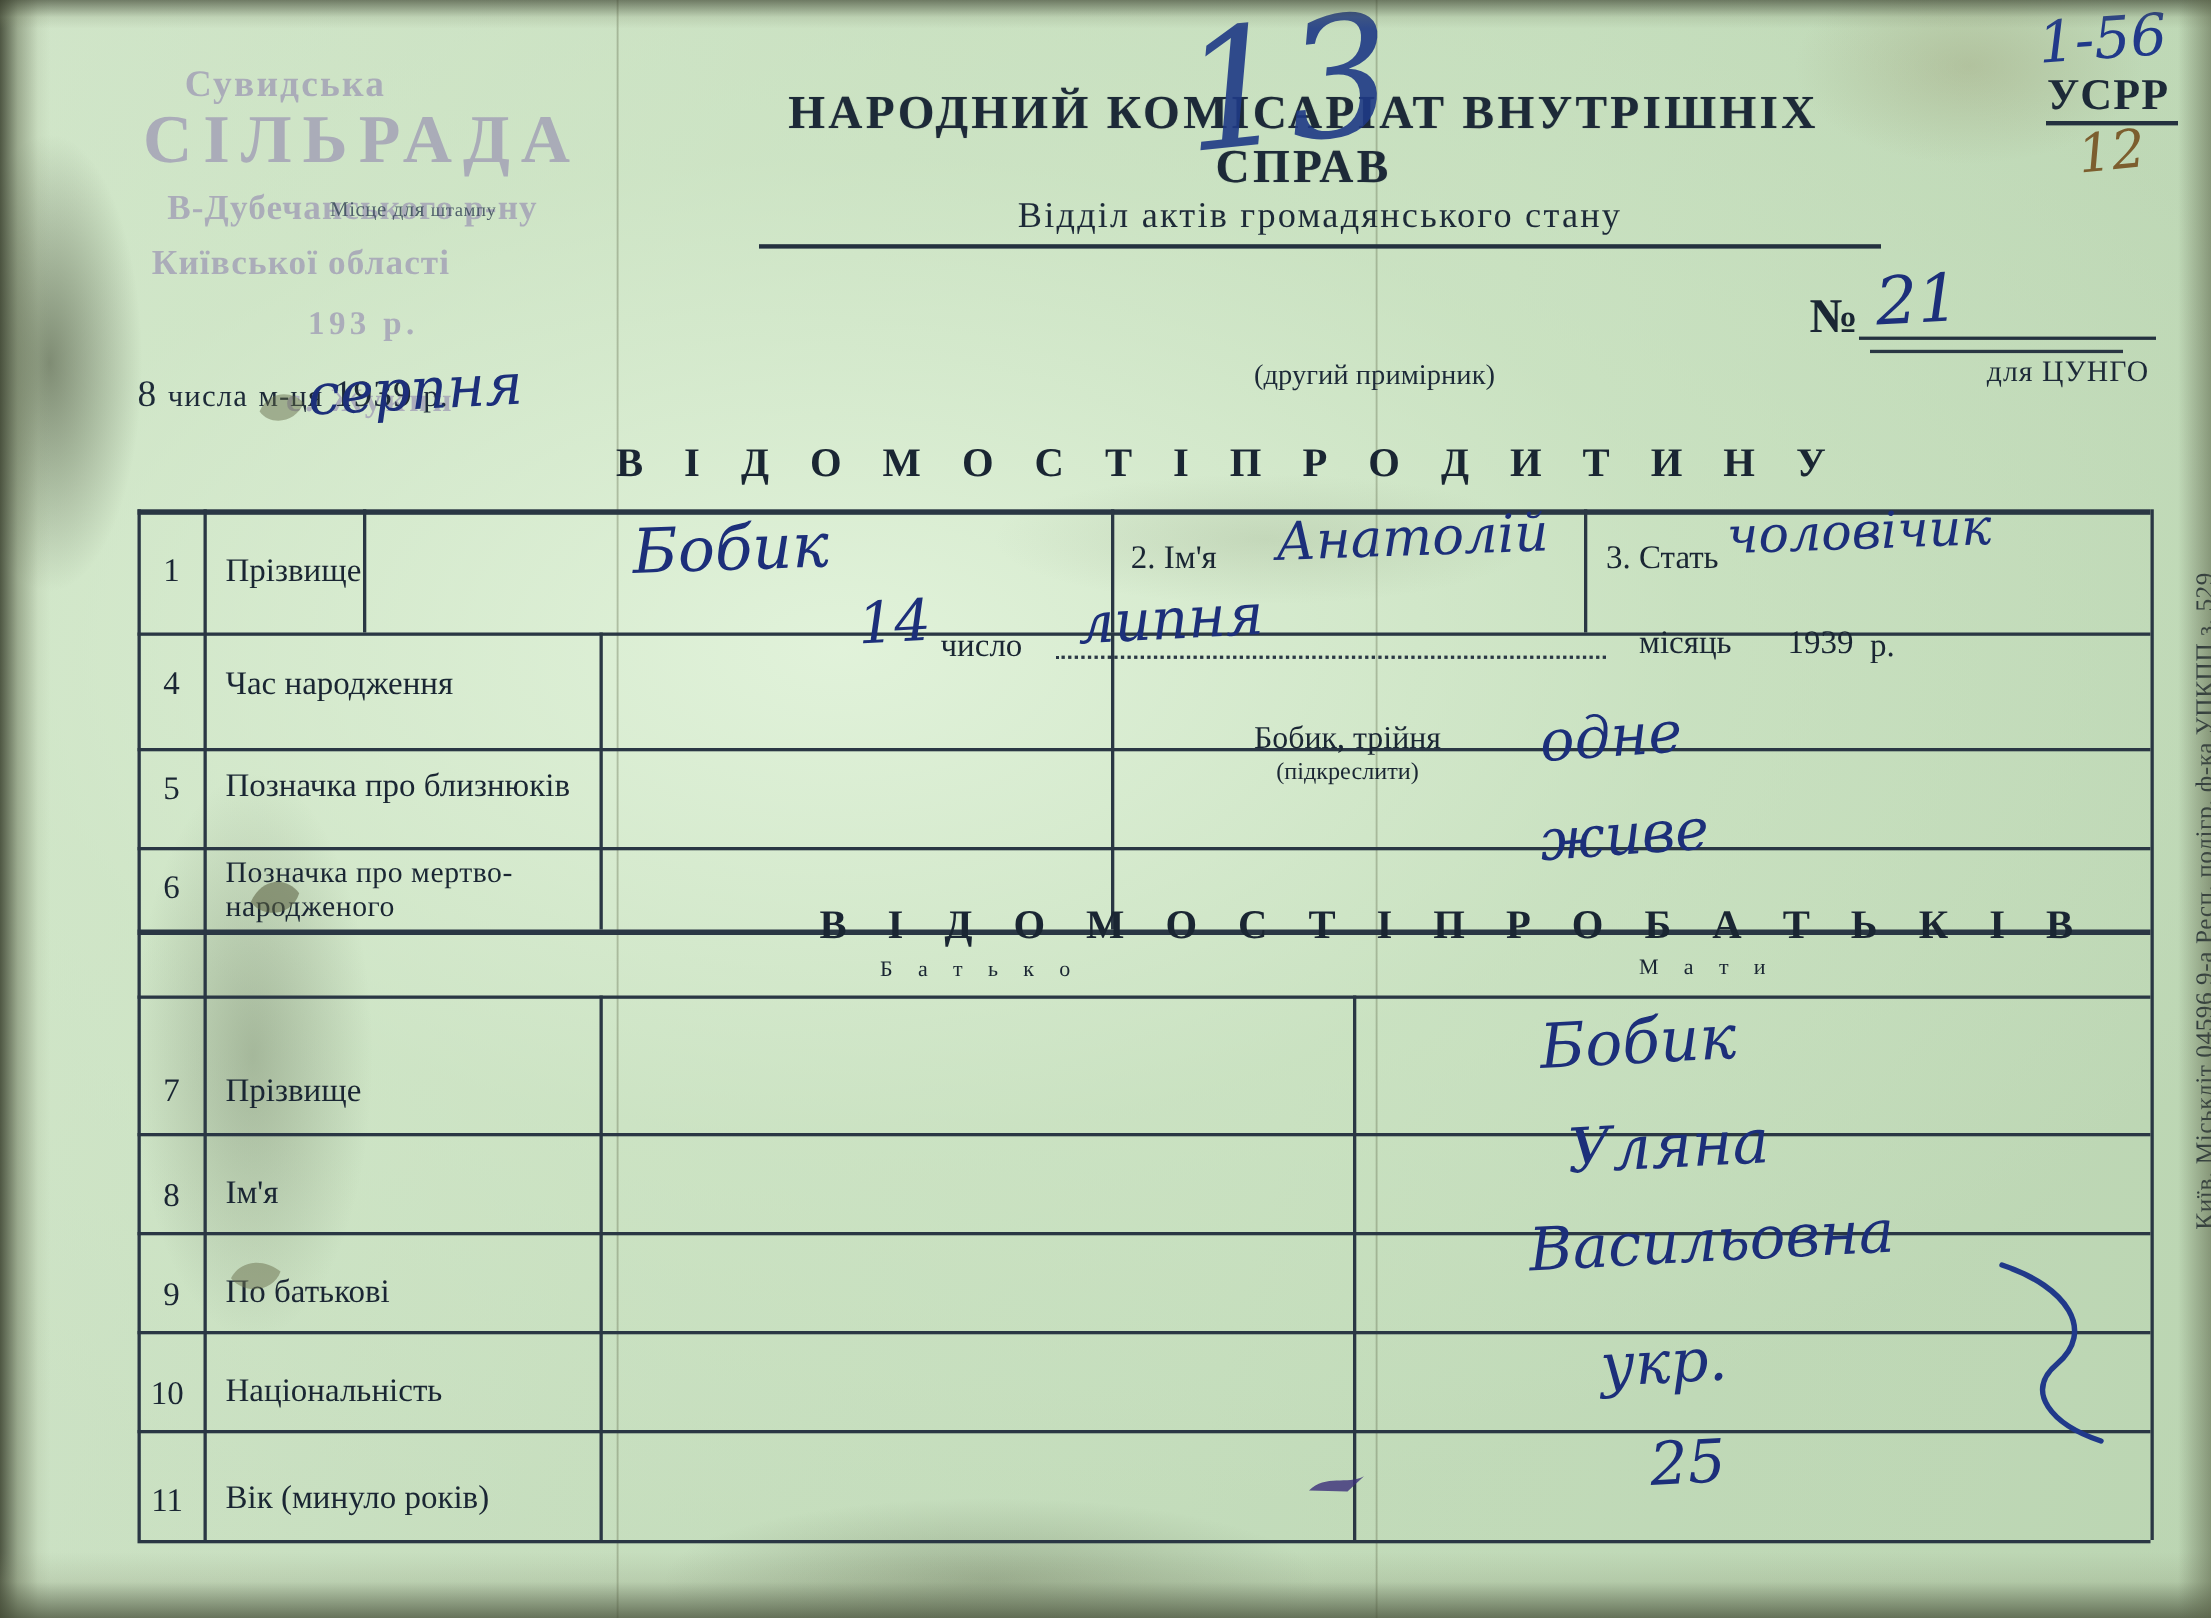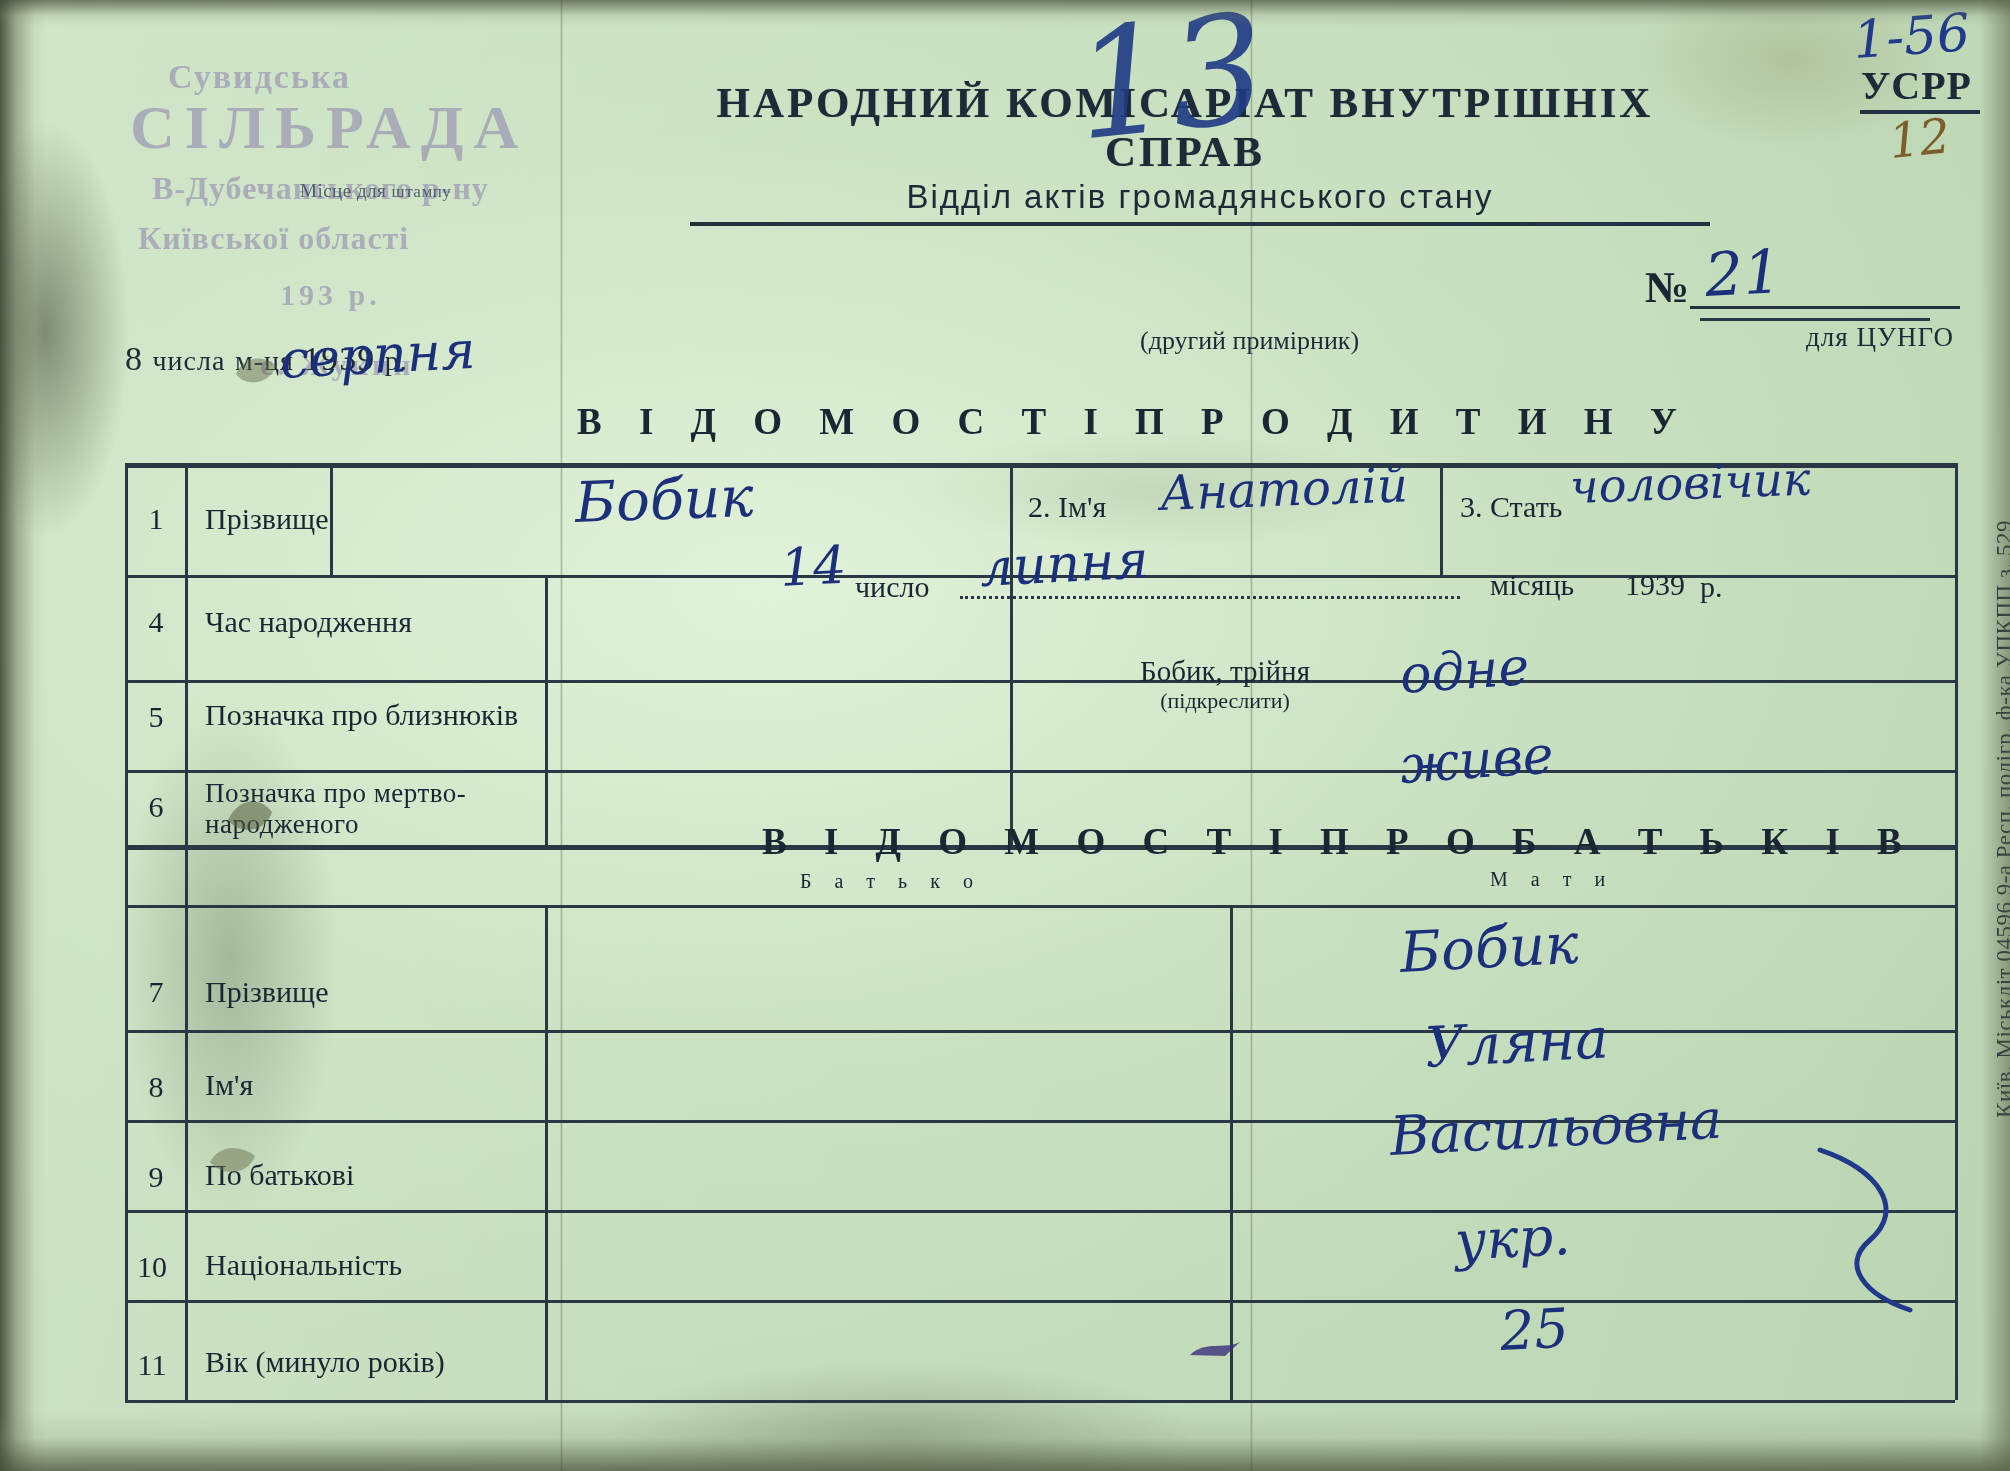--- a/index.html
+++ b/index.html
@@ -101,21 +101,21 @@
     font-family:"Liberation Serif", serif;
     font-weight:700; font-size:40px; letter-spacing:1px;
     color:#1d2a38;
   }
   .usrr-underline {
     position:absolute; right:30px; top:110px; width:120px; height:4px; background:#24313f;
   }
   .hdr2 {
     position:absolute; left:700px; top:178px; width:1000px;
     text-align:center;
-    font-family:Liberation Sans, sans-serif;
+    font-family:Liberation Serif, serif;
     font-size:33px; letter-spacing:2px; color:#1d2a38;
   }
   .rule-top {
     position:absolute; left:690px; top:222px; width:1020px; height:4px; background:#24313f;
   }
   .hdr3 {
     position:absolute; left:660px; top:258px;
     font-family:"Liberation Serif", serif;
     font-weight:700; font-size:49px; letter-spacing:3px; color:#1a2633;
   }
@@ -145,21 +145,20 @@
     white-space:nowrap;
   }
   .date-line .lbl { font-size:28px; }
 
   .section-title {
     position:absolute;
     font-family:"Liberation Serif", serif;
     font-weight:700; color:#1a2633;
     letter-spacing:14px;
     white-space:nowrap;
-    padding-left:17px;
   }
   .sec-child { left:560px; top:400px; font-size:37px; }
   .sec-parents { left:745px; top:820px; font-size:37px; }
 
   .subcol {
     position:absolute;
     font-family:"Liberation Serif", serif;
     font-size:20px; letter-spacing:9px; color:#1a2633;text-align:right;
   }
   .sub-father { left:800px; top:870px; }

